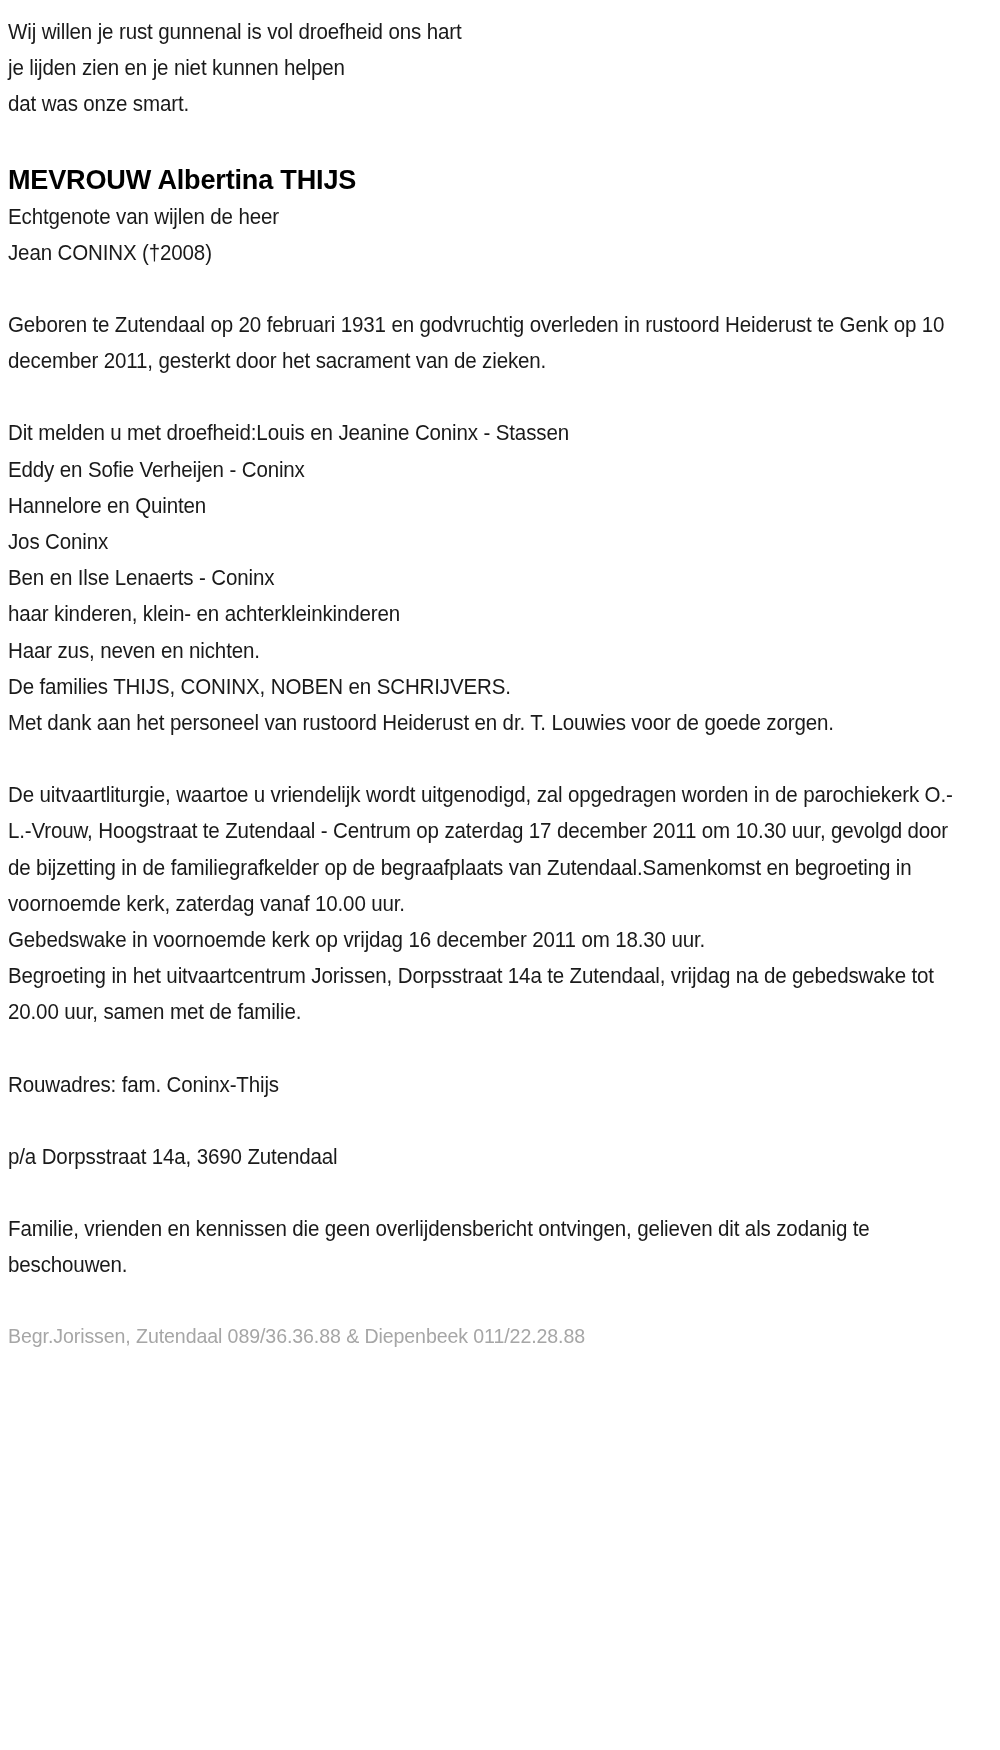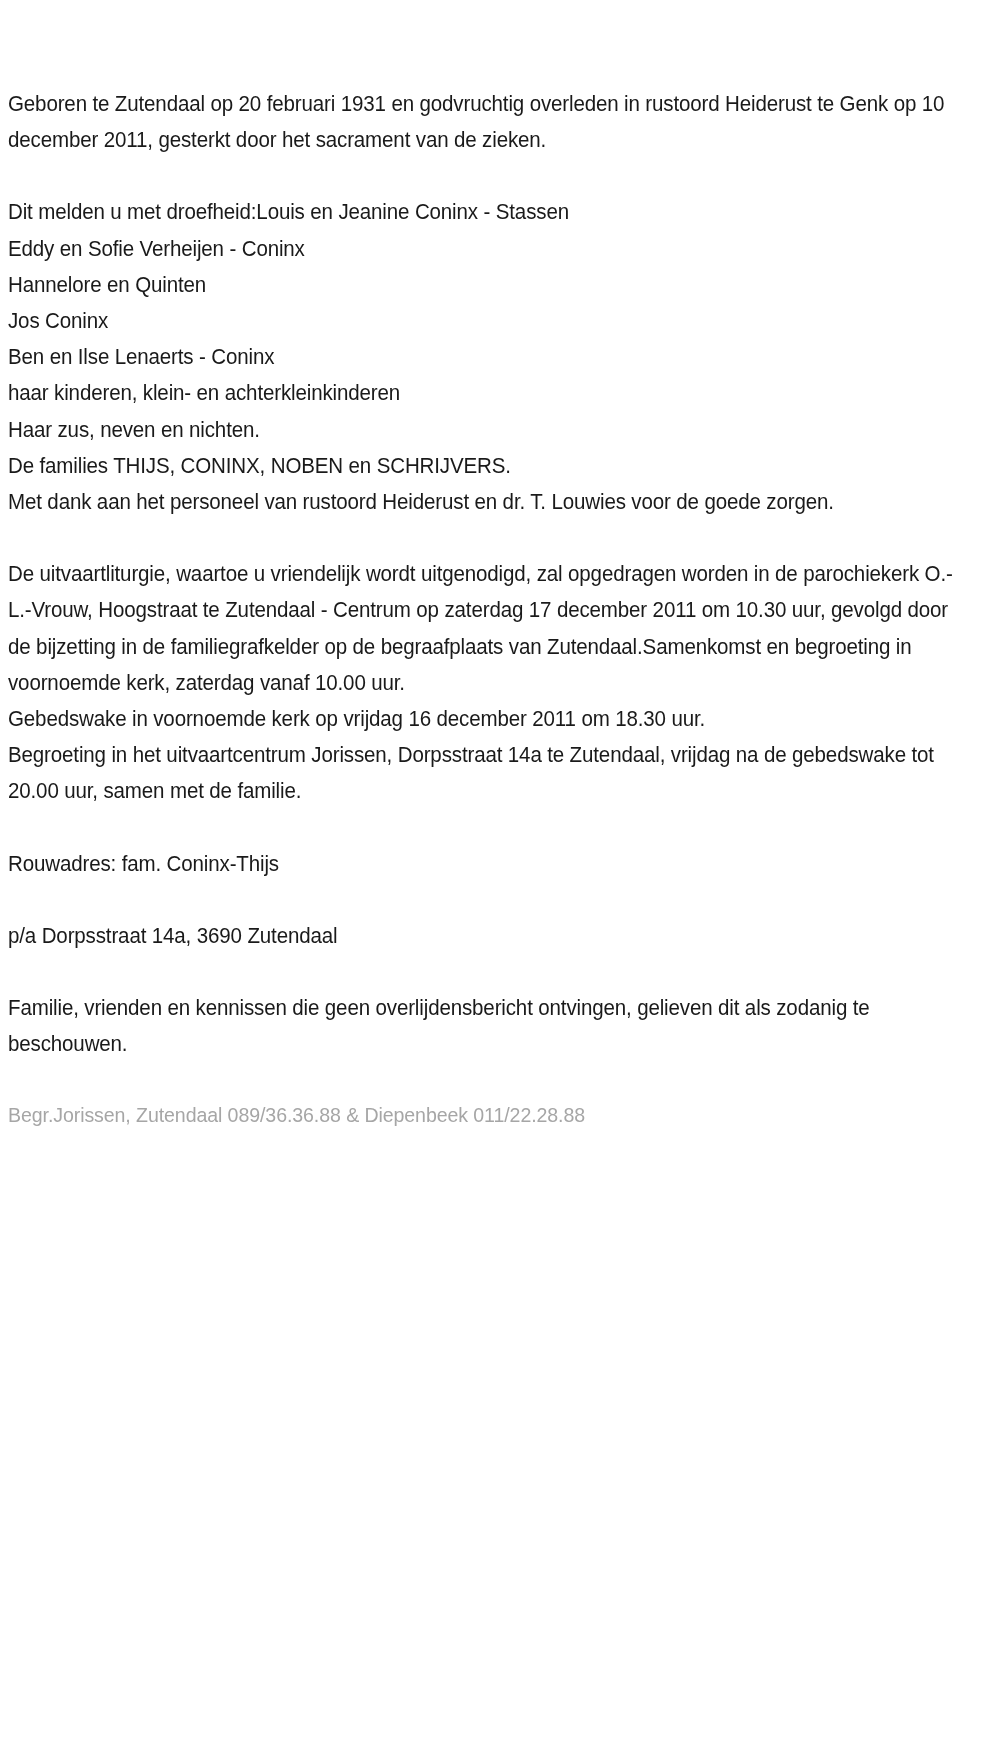--- a/index.html
+++ b/index.html
@@ -60,23 +60,33 @@
     transform-origin: left center;
     color: #a6a6a6;
     margin: 0;
   }
 </style>
 </head>
 <body>
 
 <div id="notice">
 
+  <div>
+    <p class="para">Wij willen je rust gunnenal is vol droefheid ons hart</p>
+    <p class="para">je lijden zien en je niet kunnen helpen</p>
+    <p class="para">dat was onze smart.</p>
+  </div>
 
   <div class="gap"></div>
 
+  <div>
+    <h1 class="deceased-name">MEVROUW Albertina THIJS</h1>
+    <p class="para">Echtgenote van wijlen de heer</p>
+    <p class="para">Jean CONINX (†2008)</p>
+  </div>
 
   <div class="gap"></div>
 
   <p class="para">Geboren te Zutendaal op 20 februari 1931 en godvruchtig overleden in rustoord Heiderust te Genk op 10 december 2011, gesterkt door het sacrament van de zieken.</p>
 
   <div class="gap"></div>
 
   <div>
     <p class="mourner-line">Dit melden u met droefheid:Louis en Jeanine Coninx - Stassen</p>
     <p class="mourner-line">Eddy en Sofie Verheijen - Coninx</p>

